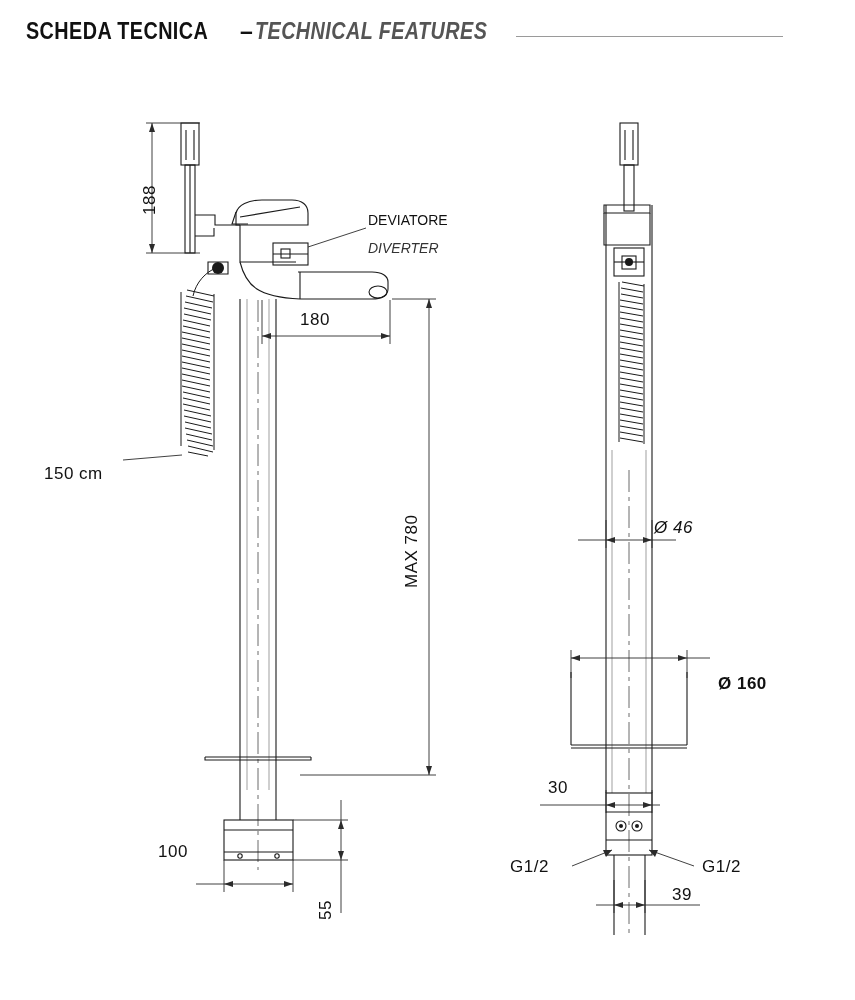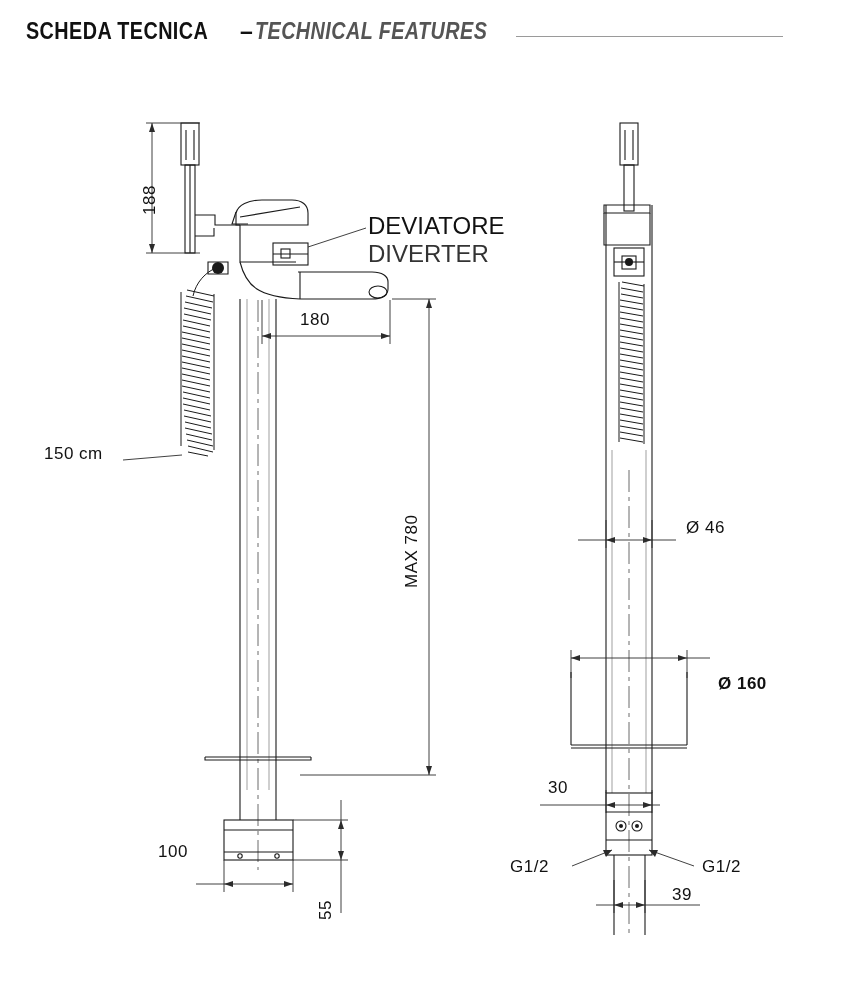--- a/index.html
+++ b/index.html
@@ -85,25 +85,26 @@
     color: #111111;
     white-space: nowrap;
     letter-spacing: 0.5px;
   }
   .lbl-rot {
     transform-origin: left top;
   }
   .callout {
     position: absolute;
     font-family: "Liberation Sans", sans-serif;
-    font-size: 24px;
+    font-size: 14px;
     color: #111111;
     white-space: nowrap;
   }
   .callout.ital {
+    font-style: italic;
   }
   svg { display: block; }
   #vec {
     position: absolute;
     left: 0;
     top: 0;
   }
 </style>
 </head>
 <body>
@@ -351,34 +352,34 @@
         <line x1="572" y1="866" x2="612" y2="850"></line>
         <path d="M612 850 L603 850 L606 857 Z" fill="#2b2b2b" stroke="none"></path>
         <line x1="694" y1="866" x2="649" y2="850"></line>
         <path d="M649 850 L655 857 L658 850 Z" fill="#2b2b2b" stroke="none"></path>
       </g>
     </g>
   </svg>
 
   <div class="lbl lbl-rot" style="left:140px; top:215px; transform:rotate(-90deg);">188</div>
 
-  <div class="lbl" style="left:44px; top:444px;text-align:right;">150 cm</div>
+  <div class="lbl" style="left:44px; top:464px;text-align:right;">150 cm</div>
 
   <div class="lbl" style="left:300px; top:310px;">180</div>
 
   <div class="lbl lbl-rot" style="left:402px; top:588px; transform:rotate(-90deg);">MAX 780</div>
 
   <div class="lbl" style="left:158px; top:842px;">100</div>
 
   <div class="lbl lbl-rot" style="left:316px; top:920px; transform:rotate(-90deg);">55</div>
 
   <div class="callout" style="left:368px; top:212px; font-weight:normal;">DEVIATORE</div>
   <div class="callout ital" style="left:368px; top:240px; color:#333333;">DIVERTER</div>
 
-  <div class="lbl" style="left:686px; top:518px;">Ø 46</div>
+  <div class="lbl" style="left:654px; top:518px;font-style:italic;">Ø 46</div>
 
   <div class="lbl" style="left:718px; top:674px;font-weight:bold;">Ø 160</div>
 
   <div class="lbl" style="left:548px; top:778px;">30</div>
 
   <div class="lbl" style="left:672px; top:885px;">39</div>
 
   <div class="lbl" style="left:510px; top:857px;">G1/2</div>
 
   <div class="lbl" style="left:702px; top:857px;">G1/2</div>

